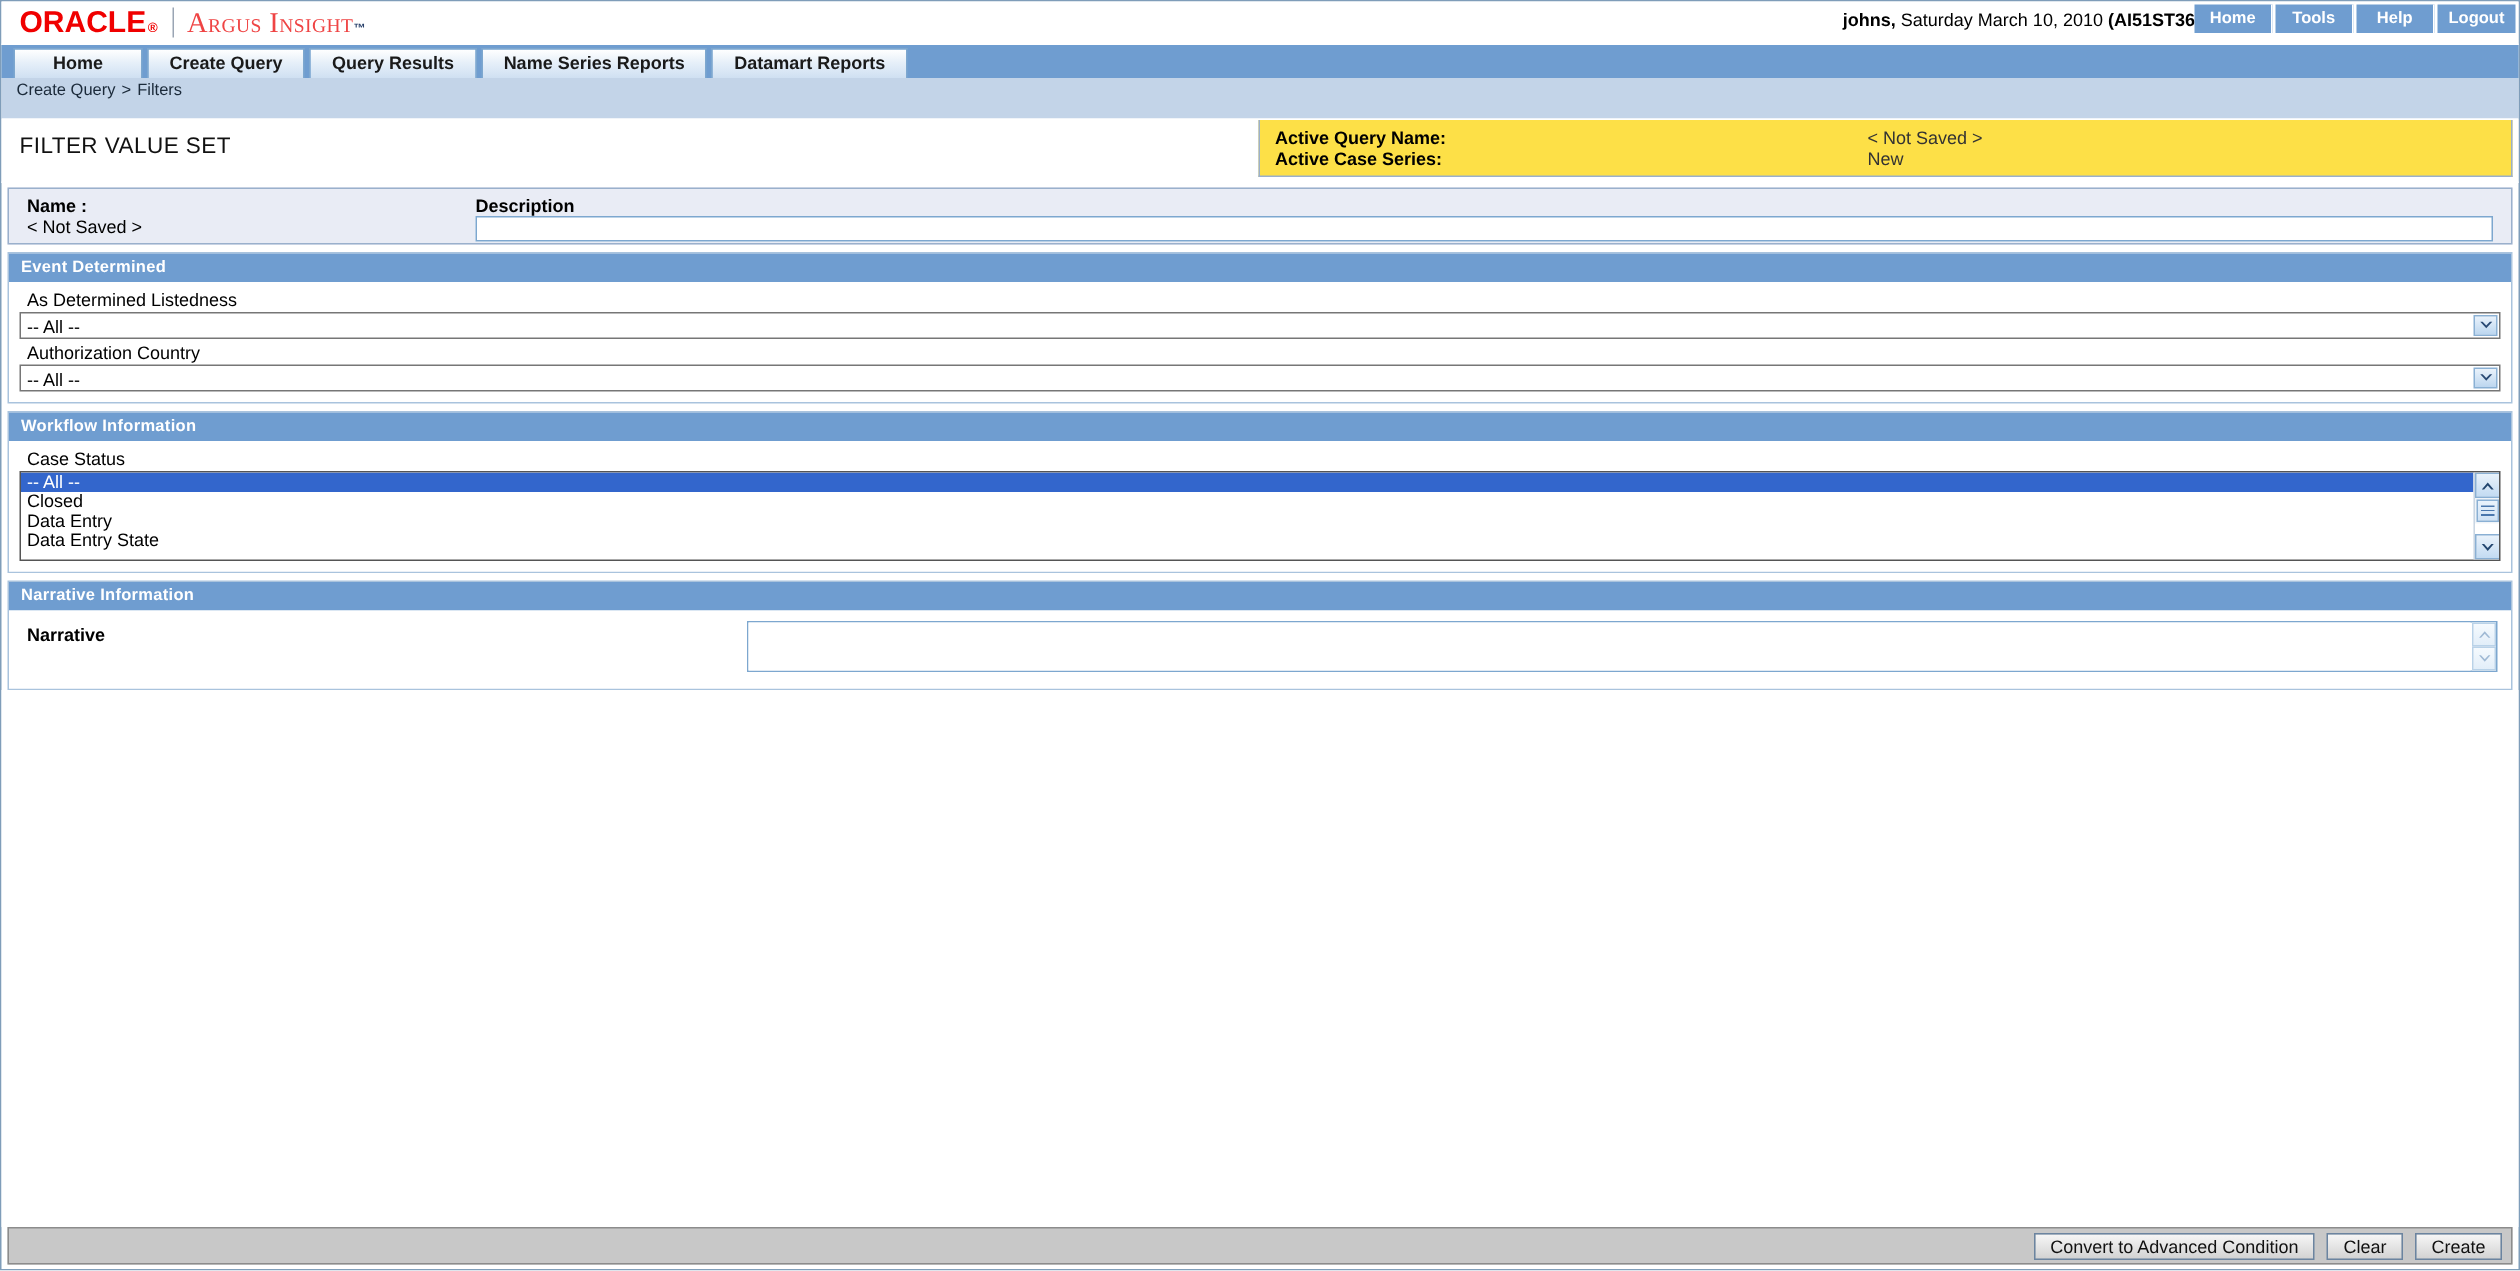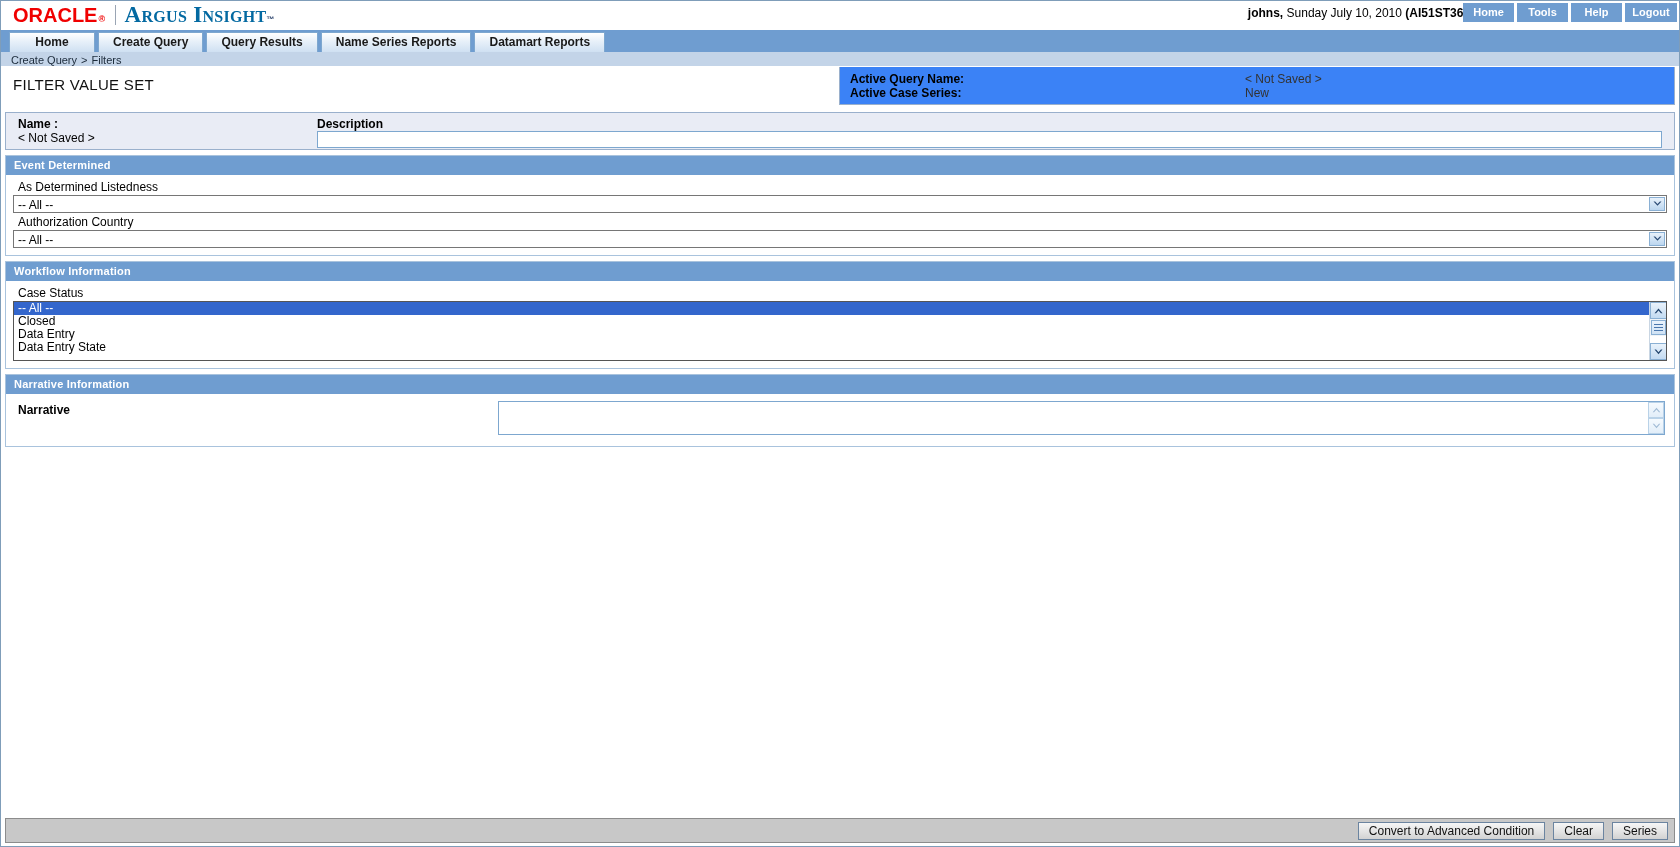--- a/index.html
+++ b/index.html
@@ -57,25 +57,25 @@
     margin-left: 1px;
   }
   .brand-sep {
     width: 1px;
     height: 20px;
     background: #9aa5b4;
     margin: 0 9px;
     align-self: center;
   }
   .argus-word {
-    color: #0369a1;
+    color: #ef4444;
     font-family: "Liberation Serif", serif;
-    font-size: 23px;
+    font-size: 19px;
     font-variant: small-caps;
-    font-weight: bold;
+    font-weight: normal;
     letter-spacing: 0.3px;
     line-height: 20px;
   }
   .tm {
     color: #1f3864;
     font-size: 8px;
     vertical-align: super;
   }
 
   .userinfo {
@@ -128,21 +128,21 @@
     color: #1a1a1a;
     text-align: center;
     padding: 0 14px;
     margin-right: 3px;
     cursor: pointer;
     min-width: 86px;
   }
 
   
   .breadcrumb {
-    height: 14px;
+    height: 27px;
     background: #c3d4e8;
     font-size: 11px;
     color: #1b2a3a;
     padding: 2px 12px 0 10px;
     flex: 0 0 auto;
   }
   .breadcrumb .crumb { cursor: pointer; }
   .breadcrumb .sep { margin: 0 4px; }
 
   
@@ -162,21 +162,21 @@
     letter-spacing: 0.3px;
     color: #111;
     font-family: "Liberation Sans", sans-serif;
   }
   .activebox {
     position: absolute;
     left: 838px;
     top: 1px;
     right: 4px;
     height: 38px;
-    background: #3b82f6;
+    background: #fde047;
     border: 1px solid #9ab0cc;
     border-top: none;
   }
   .activerow {
     display: flex;
     font-size: 12px;
     line-height: 14px;
     padding-left: 10px;
     margin-top: 5px;
   }
@@ -423,21 +423,21 @@
   <div class="brandbar">
     <div class="oracle-logo">
       <span class="oracle-word">ORACLE</span>
         <span class="oracle-reg">®</span>
       <span class="brand-sep"></span>
       <span class="argus-word">Argus Insight</span>
         <span class="tm">™</span>
     </div>
 
     <div class="userinfo">
-      <b>johns,</b><span> Sunday July 10, 2010 </span><b>(AI51ST360)</b>
+      <b>johns,</b><span> Saturday March 10, 2010 </span><b>(AI51ST360)</b>
     </div>
 
     <div class="toplinks">
       <div class="toplink">Home</div>
       <div class="toplink">Tools</div>
       <div class="toplink">Help</div>
       <div class="toplink">Logout</div>
     </div>
   </div>
 
@@ -558,16 +558,16 @@
         </div>
       </div>
     </div>
   </div>
 
   <div class="filler"></div>
 
   <div class="footer">
     <div class="btn">Convert to Advanced Condition</div>
     <div class="btn">Clear</div>
-    <div class="btn">Series</div>
+    <div class="btn">Create</div>
   </div>
 
 </div>
 
 </body></html>

